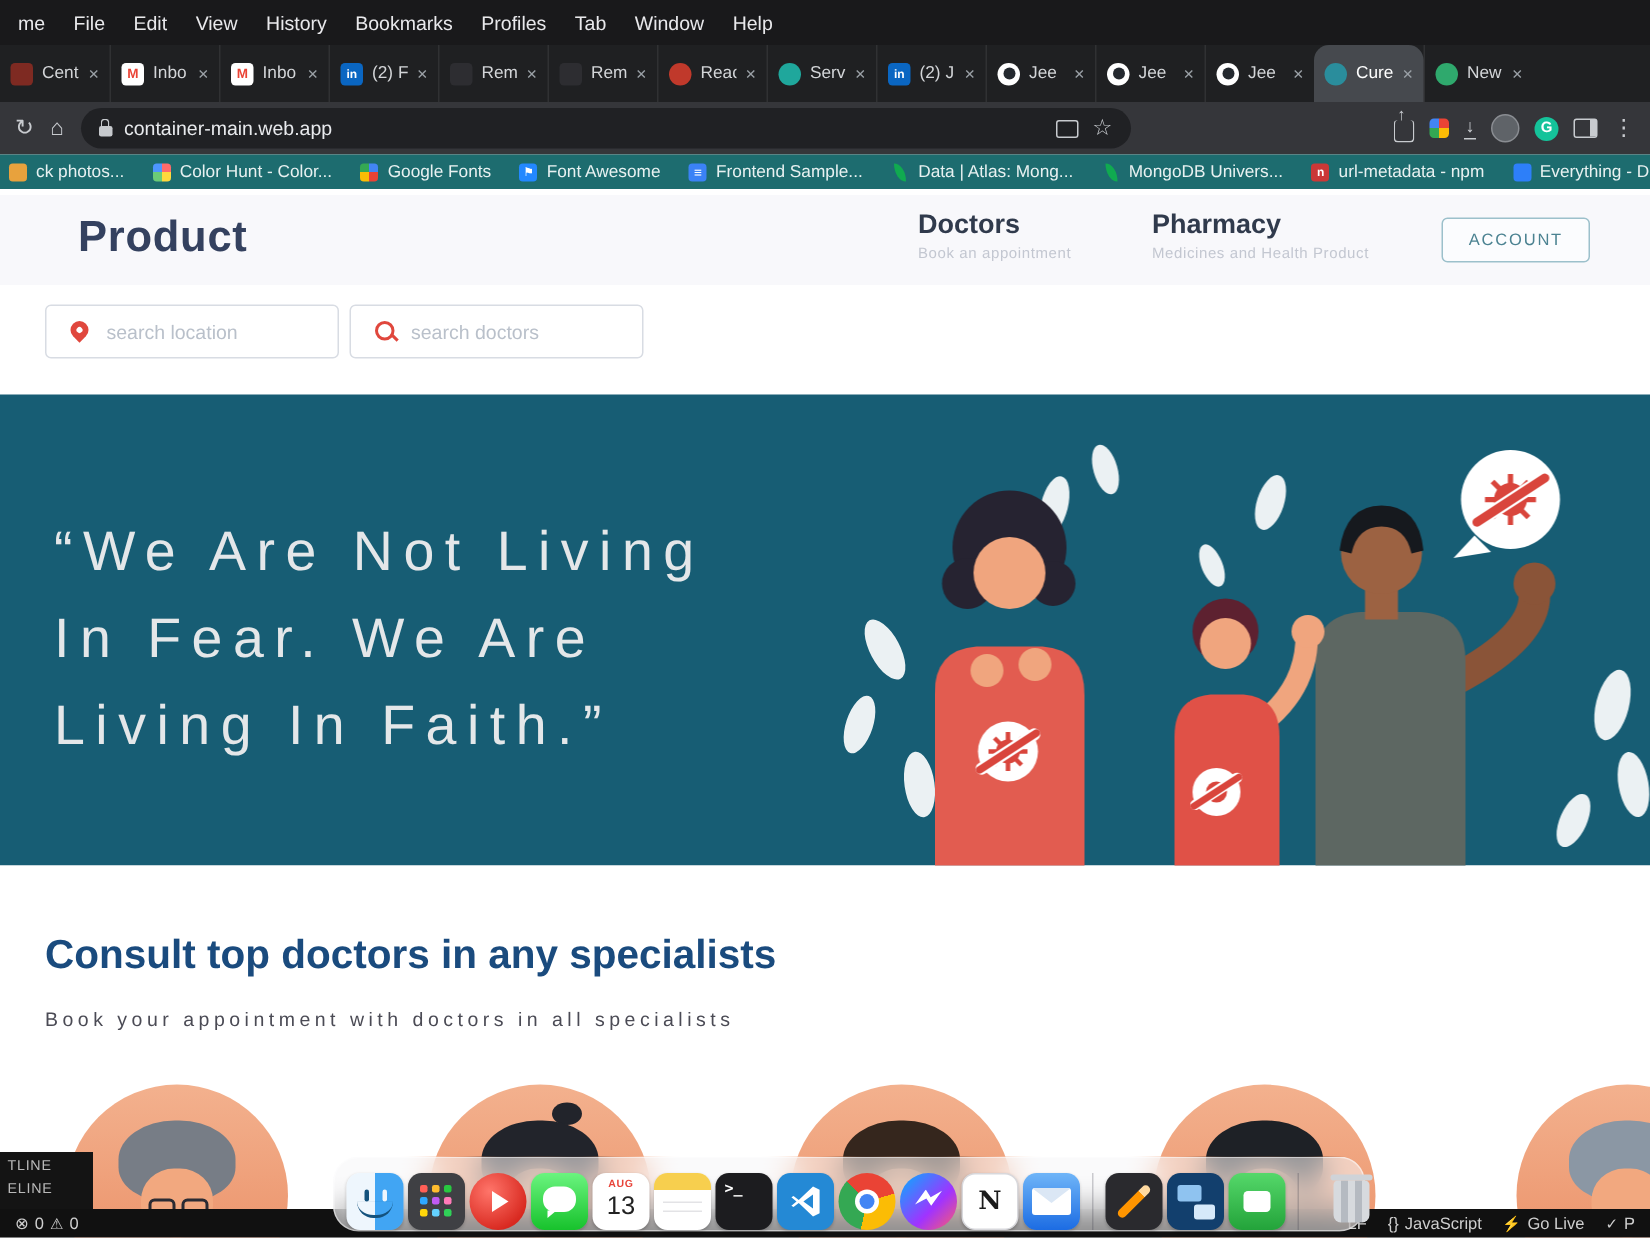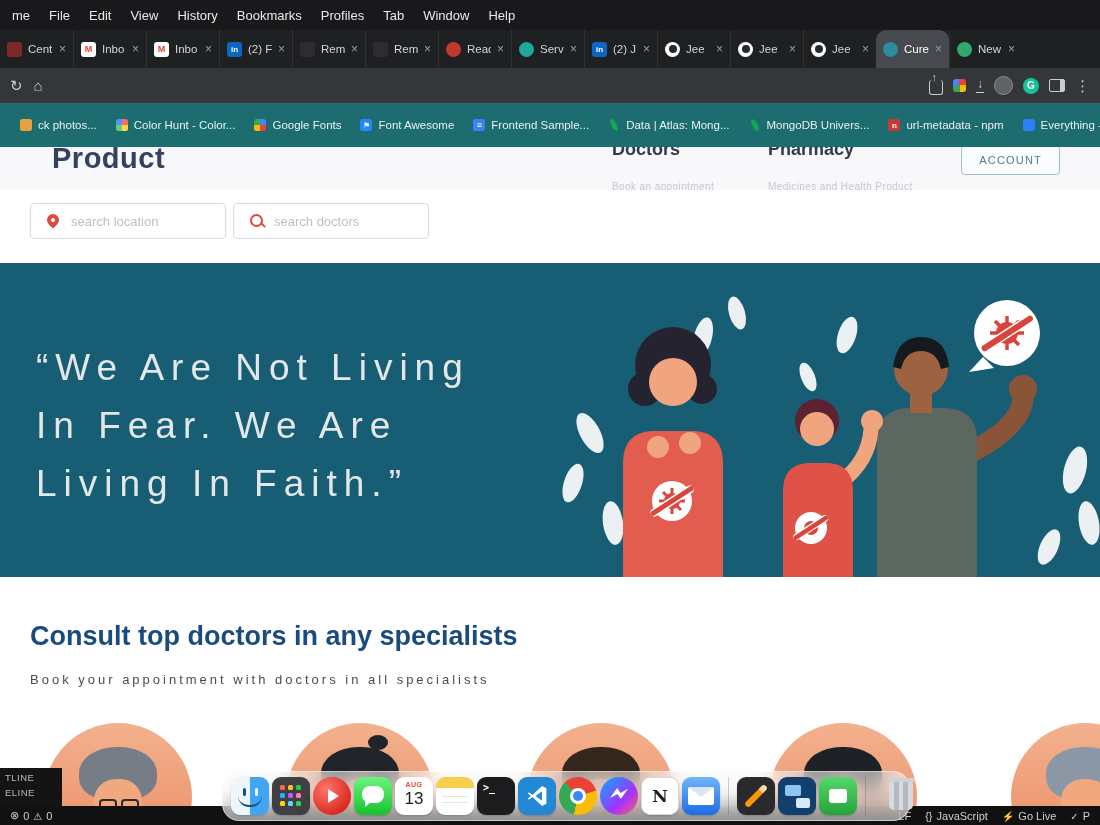--- a/index.html
+++ b/index.html
@@ -62,42 +62,42 @@
   .share::after{content:"↑";position:absolute;top:-9px;left:1.5px;font-size:11px;color:#c8cbcf;}
   .ext-grid{width:13px;height:13px;border-radius:3px;background:conic-gradient(#ea4335 0 25%,#fbbc05 0 50%,#34a853 0 75%,#4285f4 0);}
   .dl{border-bottom:1.6px solid #c8cbcf;padding:0 1px 0px 1px;font-size:12px;line-height:1.1;}
   .avat{width:17px;height:17px;border-radius:50%;background:#5f6368;border:1px solid #8a8d92;}
   .gcirc{width:16px;height:16px;border-radius:50%;background:#15c39a;color:#fff;font-size:10px;font-weight:700;display:flex;align-items:center;justify-content:center;}
   .gcirc::after{content:"G";}
   .sidepanel{width:14px;height:11px;border:1.5px solid #c8cbcf;border-radius:2px;position:relative;}
   .sidepanel::after{content:"";position:absolute;right:0;top:0;bottom:0;width:4px;background:#c8cbcf;}
 
   
-  .bookmarksbar{position:absolute;top:103px;left:0;right:0;height:44px;background:#1d6c6f;display:flex;
-    align-items:center;gap:19px;padding:0 20px;z-index:6;overflow:hidden;}
+  .bookmarksbar{position:absolute;top:103px;left:0;right:0;height:23px;background:#1d6c6f;display:flex;
+    align-items:center;gap:19px;padding:0 6px;z-index:6;overflow:hidden;}
   .bm{display:flex;align-items:center;gap:6px;font-size:11.5px;color:#e8f1f1;white-space:nowrap;}
   .bm-ico{width:12px;height:12px;border-radius:2.5px;flex:none;display:flex;align-items:center;justify-content:center;}
   .bm-photo{background:#e8a23d;}
   .bm-colorhunt{background:conic-gradient(#ff6b6b 0 25%,#ffd93d 0 50%,#6bcb77 0 75%,#4d96ff 0);}
   .bm-gfonts{background:conic-gradient(#4285f4 0 25%,#ea4335 0 50%,#fbbc05 0 75%,#34a853 0);}
   .bm-fa{background:#2388ff;}.bm-fa::after{content:"⚑";font-size:8px;color:#fff;}
   .bm-frontend{background:#3b82f6;}.bm-frontend::after{content:"≡";font-size:9px;color:#fff;}
   .bm-leaf{background:transparent;}.bm-leaf::after{content:"";width:8px;height:12px;background:#10aa50;border-radius:0 100% 0 100%;}
   .bm-npm{background:#cb3837;}.bm-npm::after{content:"n";font-size:8px;font-weight:700;color:#fff;}
   .bm-docu{background:#2d7ff9;}
 
   
   .page{position:absolute;top:130px;left:0;right:0;bottom:0;background:#fff;z-index:1;}
   .site-header{position:absolute;top:0;left:0;right:0;height:60px;background:#f8f8fb;border-bottom:1px solid #efeff4;}
   .logo{position:absolute;left:52px;top:12px;font-size:29px;font-weight:600;color:#34415f;letter-spacing:.5px;}
   .nav-item{position:absolute;top:9px;}
   .nav-doctors{left:612px;}
   .nav-pharmacy{left:768px;}
   .nav-label{font-size:18px;font-weight:600;color:#303a4c;}
-  .nav-sub{margin-top:21px;font-size:10px;color:#c3c7d1;letter-spacing:.4px;text-align:right;}
+  .nav-sub{margin-top:4px;font-size:10px;color:#c3c7d1;letter-spacing:.4px;text-align:right;}
   .account-btn{position:absolute;right:40px;top:15px;padding:8px 17px;font-size:11px;letter-spacing:1.2px;
     color:#4b8291;border:1px solid #9cc0cb;border-radius:4px;background:#fbfcfe;cursor:pointer;font-family:inherit;}
   .search-row{position:absolute;top:60px;left:0;right:0;height:73px;background:#fff;}
   .inp-wrap{position:absolute;top:13px;width:196px;height:36px;}
   .inp-wrap input{width:100%;height:100%;box-sizing:border-box;border:1px solid #d8dce3;border-radius:4px;
     font-size:13px;color:#333;padding:0 10px 0 40px;outline:none;font-family:inherit;}
   .inp-wrap input::placeholder{color:#b9c0ca;}
   .wrap-loc{left:30px;} .wrap-doc{left:233px;}
   .pin{position:absolute;left:17px;top:11px;width:12px;height:12px;background:#e0473d;border-radius:50% 50% 50% 0;transform:rotate(-45deg);z-index:2;}
   .pin::after{content:"";position:absolute;left:4px;top:4px;width:4px;height:4px;background:#fff;border-radius:50%;}
@@ -133,21 +133,21 @@
   .sb-group{display:flex;align-items:center;gap:4px;}
   .sb-right{margin-left:auto;display:flex;align-items:center;gap:14px;}
   .ico-err::before{content:"⊗";font-size:11px;}
   .ico-warn::before{content:"⚠";font-size:10px;}
   .ico-bolt::before{content:"⚡";font-size:10px;}
   .ico-check::before{content:"✓";font-size:10px;}
 
   
   .dock{position:absolute;left:222px;top:771px;width:688px;height:50px;border-radius:17px;z-index:10;
     background:rgba(245,245,248,.55);border:1px solid rgba(255,255,255,.5);backdrop-filter:blur(10px);
-    display:flex;align-items:center;gap:3px;padding:0 8px;box-sizing:border-box;}
+    display:flex;align-items:flex-end;gap:3px;padding:0 8px;box-sizing:border-box;}
   .dicon{width:38px;height:38px;border-radius:9px;position:relative;flex:none;box-shadow:0 1px 2px rgba(0,0,0,.18);cursor:pointer;}
   .d-finder{background:linear-gradient(90deg,#eef6fd 0 50%,#41a5f3 50% 100%);}
   .finder-eyes{position:absolute;top:11px;left:12px;width:3px;height:8px;background:#14527d;border-radius:2px;box-shadow:12px 0 0 #eef6fd;}
   .finder-smile{position:absolute;bottom:8px;left:7px;width:24px;height:9px;border-bottom:2.5px solid #14527d;border-radius:0 0 12px 12px;}
   .d-launchpad{background:#3f4044;}
   .lp{position:absolute;top:8px;left:8px;width:5px;height:5px;border-radius:1.5px;background:#ff5f57;
     box-shadow:8px 0 0 #febc2e,16px 0 0 #28c840,0 8px 0 #2ea8ff,8px 8px 0 #bf5af2,16px 8px 0 #ff7ab8,0 16px 0 #ffd60a,8px 16px 0 #64d2ff,16px 16px 0 #30d158;}
   .d-media{border-radius:50%;background:radial-gradient(circle at 35% 32%,#ff756a,#d8281f 75%);box-shadow:none;}
   .play{position:absolute;top:12px;left:15px;border-left:11px solid #fff;border-top:7px solid transparent;border-bottom:7px solid transparent;}
   .d-messages{background:linear-gradient(180deg,#6bf47f,#17c22c);}
@@ -275,20 +275,28 @@
     <div class="tab">
         <span class="fav fav-green"></span>
         <span class="tab-label">New</span>
         <span class="tab-close"></span>
       </div>
   </div>
 
   <div class="toolbar">
     <span class="tb-glyph">↻</span>
     <span class="tb-glyph">⌂</span>
+    <div class="omnibox">
+      <span class="lock"></span>
+      <span class="url-text">container-main.web.app</span>
+      <span class="omni-end">
+        <span class="install"></span>
+        <span class="tb-glyph">☆</span>
+      </span>
+    </div>
     <span class="tb-right">
       <span class="share"></span>
       <span class="ext-grid"></span>
       <span class="dl">↓</span>
       <span class="avat"></span>
       <span class="gcirc"></span>
       <span class="sidepanel"></span>
       <span class="tb-glyph">⋮</span>
     </span>
   </div>

